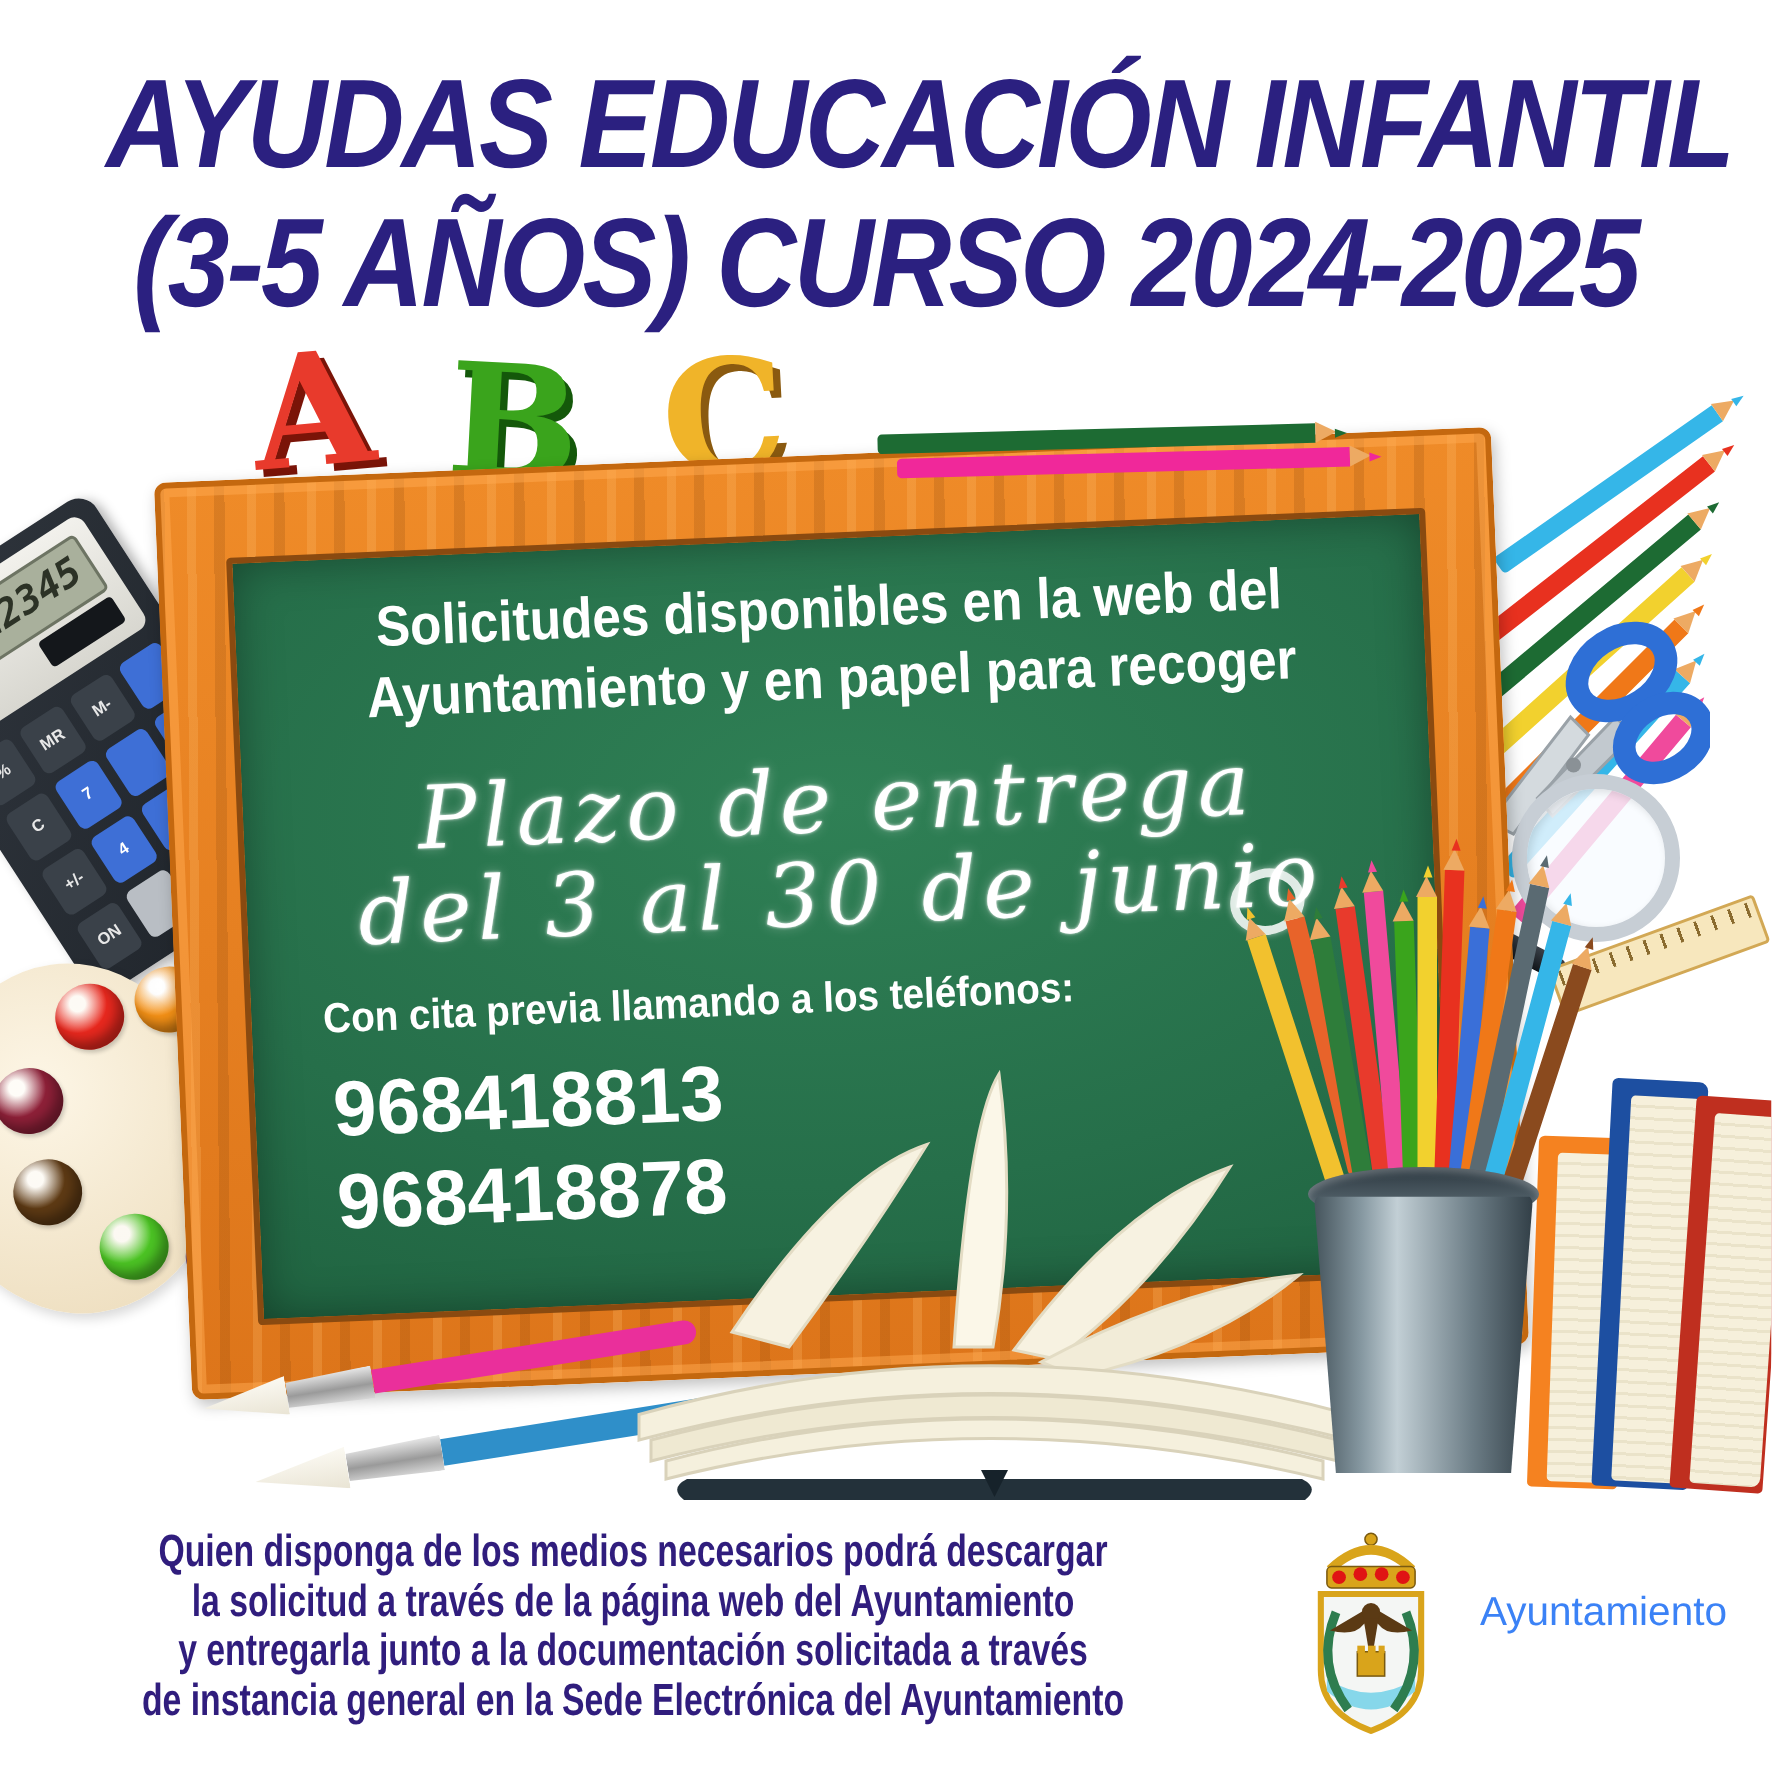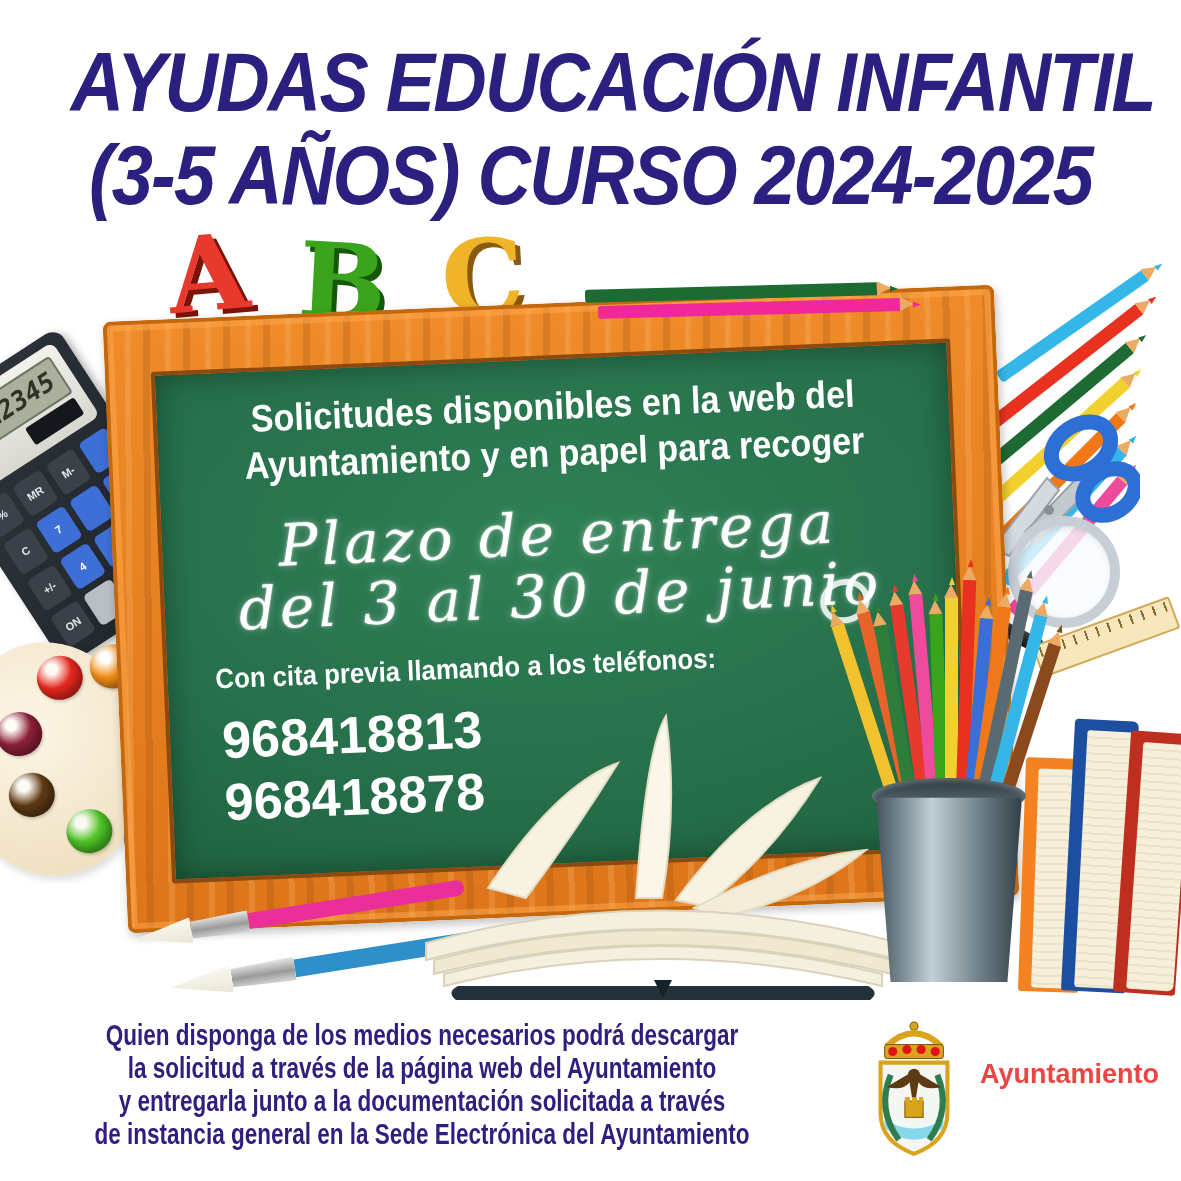--- a/index.html
+++ b/index.html
@@ -103,22 +103,22 @@
   .ferrule{background:linear-gradient(180deg,#e8e8e8,#9a9a9a 55%,#d8d8d8);clip-path:polygon(0 12%,100% 0,100% 100%,0 88%);}
   .handle{border-radius:0 9px 9px 0;}
   
   .openbook{position:absolute;left:418px;top:708px;z-index:4;}
   
   .footer{position:absolute;left:50px;top:1018px;width:992px;z-index:6;text-align:center;
         color:#301d7d;font-weight:bold;font-size:30px;line-height:33px;
         transform:scaleX(.75);transform-origin:0 0;white-space:nowrap;}
   
   .logo{position:absolute;left:858px;top:1014px;width:300px;height:150px;z-index:6;}
-  .logo-text{position:absolute;left:122px;top:44px;width:178px;text-align:center;color:#ef4444;
-        font-weight:bold;font-size:27px;line-height:33px;}
+  .logo-text{position:absolute;left:122px;top:44px;width:178px;text-align:center;color:#3b82f6;
+        font-weight:normal;font-size:27px;line-height:33px;}
 </style>
 </head>
 <body>
 
 <div id="stage">
 
   <div class="title">
     <div>AYUDAS EDUCACIÓN INFANTIL</div>
     <div>(3-5 AÑOS) CURSO 2024-2025</div>
   </div>

